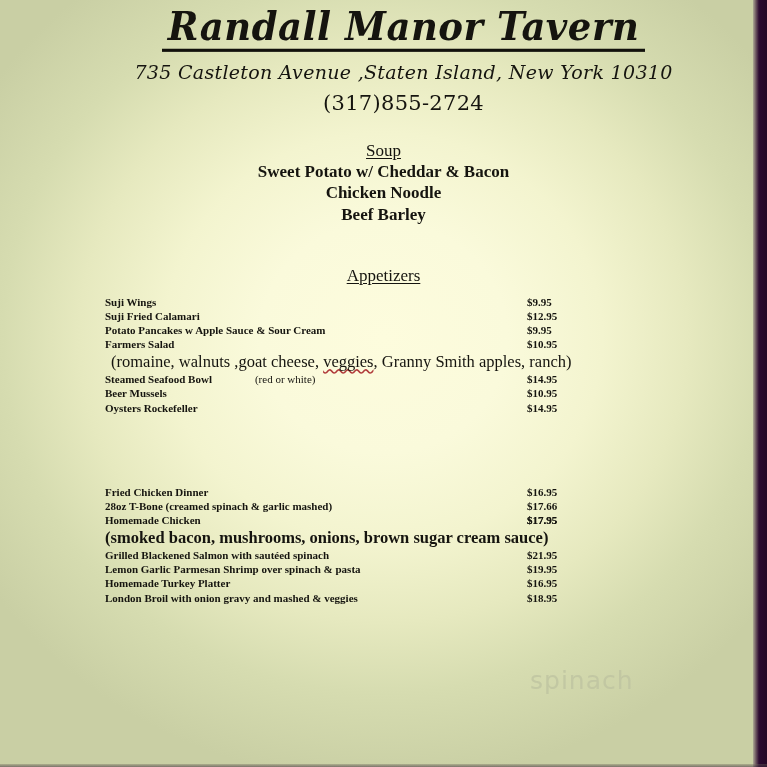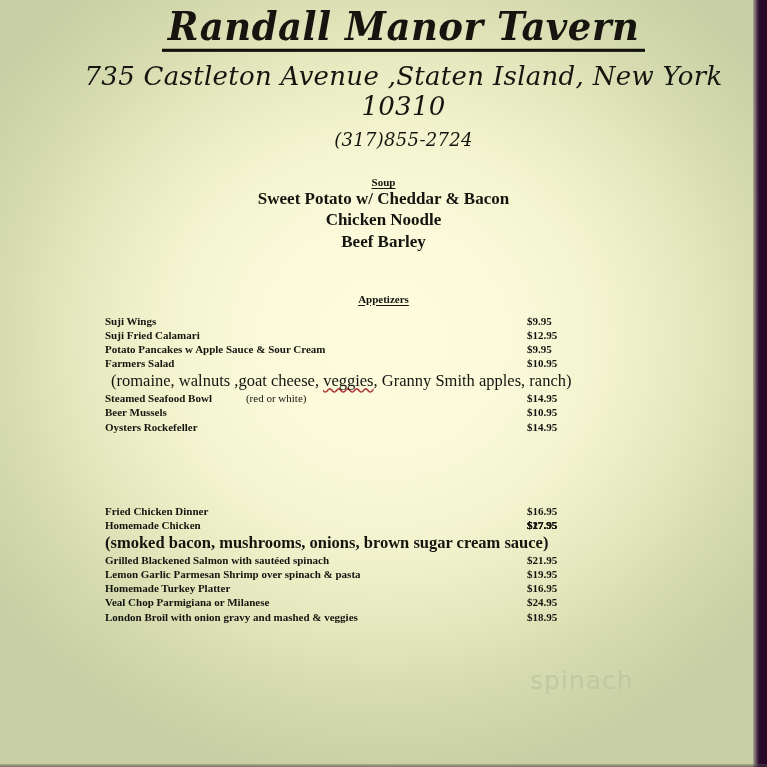--- a/index.html
+++ b/index.html
@@ -60,37 +60,36 @@
     line-height: 1.05;
     border-bottom: 3px solid #12110c;
     display: inline-block;
     padding: 0 6px 1px 6px;
     margin: 6px 0 0 0;
     transform: scaleY(1.04);
   }
   .address {
     font-family: "DejaVu Serif", "Liberation Serif", serif;
     font-style: italic;
-    font-size: 26px;
+    font-size: 19px;
     margin-top: 10px;
     letter-spacing: 0.3px;
   }
   .phone {
     font-family: "DejaVu Serif", "Liberation Serif", serif;
-    font-style: italic;
-    font-size: 18px;
+    font-size: 21px;
     margin-top: 8px;
     letter-spacing: 0.3px;
   }
 
   
   .section-heading {
     text-align: center;
-    font-size: 11px;
-    font-weight: bold;
+    font-size: 17px;
+    font-weight: normal;
     text-decoration: underline;
     text-underline-offset: 2px;
   }
   .soup-section { margin-top: 26px; }
   .soup-item {
     text-align: center;
     font-size: 17px;
     font-weight: bold;
     line-height: 1.27;
   }
@@ -111,21 +110,21 @@
     white-space: nowrap;
   }
   .menu-row .price {
     position: absolute;
     left: 422px;
     top: 0;
     font-weight: bold;
   }
   .menu-row .variant {
     display: inline-block;
-    margin-left: 34px;
+    margin-left: 43px;
     font-weight: normal;
   }
   
   .desc-row {
     font-size: 16.5px;
     line-height: 1.285;
     white-space: nowrap;
   }
   .desc-row.indented { text-indent: 6px; font-weight: normal; }
   .desc-row.bolded { font-weight: bold; }
@@ -179,28 +178,27 @@
           <div class="desc-row indented"><span> (romaine, walnuts ,goat cheese, </span><span class="spellcheck">veggies</span><span>, Granny Smith apples, ranch)</span></div>
           <div class="menu-row"><span>Steamed Seafood Bowl</span><span class="variant">(red or white)</span><span class="price">$14.95</span></div>
           <div class="menu-row"><span>Beer Mussels</span><span class="price">$10.95</span></div>
           <div class="menu-row"><span>Oysters Rockefeller</span><span class="price">$14.95</span></div>
         </div>
       </div>
       <div class="entree-section">
         <div class="items">
           <div class="entree-gap"></div>
           <div class="menu-row"><span>Fried Chicken Dinner</span><span class="price">$16.95</span></div>
-          <div class="menu-row"><span class="price">$27.95</span></div>
+          <div class="menu-row"><span>28oz T-Bone (creamed spinach &amp; garlic mashed)</span><span class="price">$17.66</span></div>
           <div class="menu-row"><span class="price">$17.95</span></div>
           <div class="menu-row"><span>Homemade Chicken</span><span class="price">$17.95</span></div>
           <div class="desc-row bolded">(smoked bacon, mushrooms, onions, brown sugar cream sauce)</div>
           <div class="menu-row"><span>Grilled Blackened Salmon with sautéed spinach</span><span class="price">$21.95</span></div>
           <div class="menu-row"><span>Lemon Garlic Parmesan Shrimp over spinach &amp; pasta</span><span class="price">$19.95</span></div>
           <div class="menu-row"><span>Homemade Turkey Platter</span><span class="price">$16.95</span></div>
-          <div class="menu-row"><span>Veal Chop Parmigiana or Milanese</span><span class="price">$24.95</span></div>
           <div class="menu-row"><span>London Broil with onion gravy and mashed &amp; veggies</span><span class="price">$18.95</span></div>
         </div>
       </div>
     </div>
 
   <div id="watermark">spinach</div>
 
   <div id="right-edge-strip"></div>
   <div id="bottom-edge-strip"></div>
 </div>

